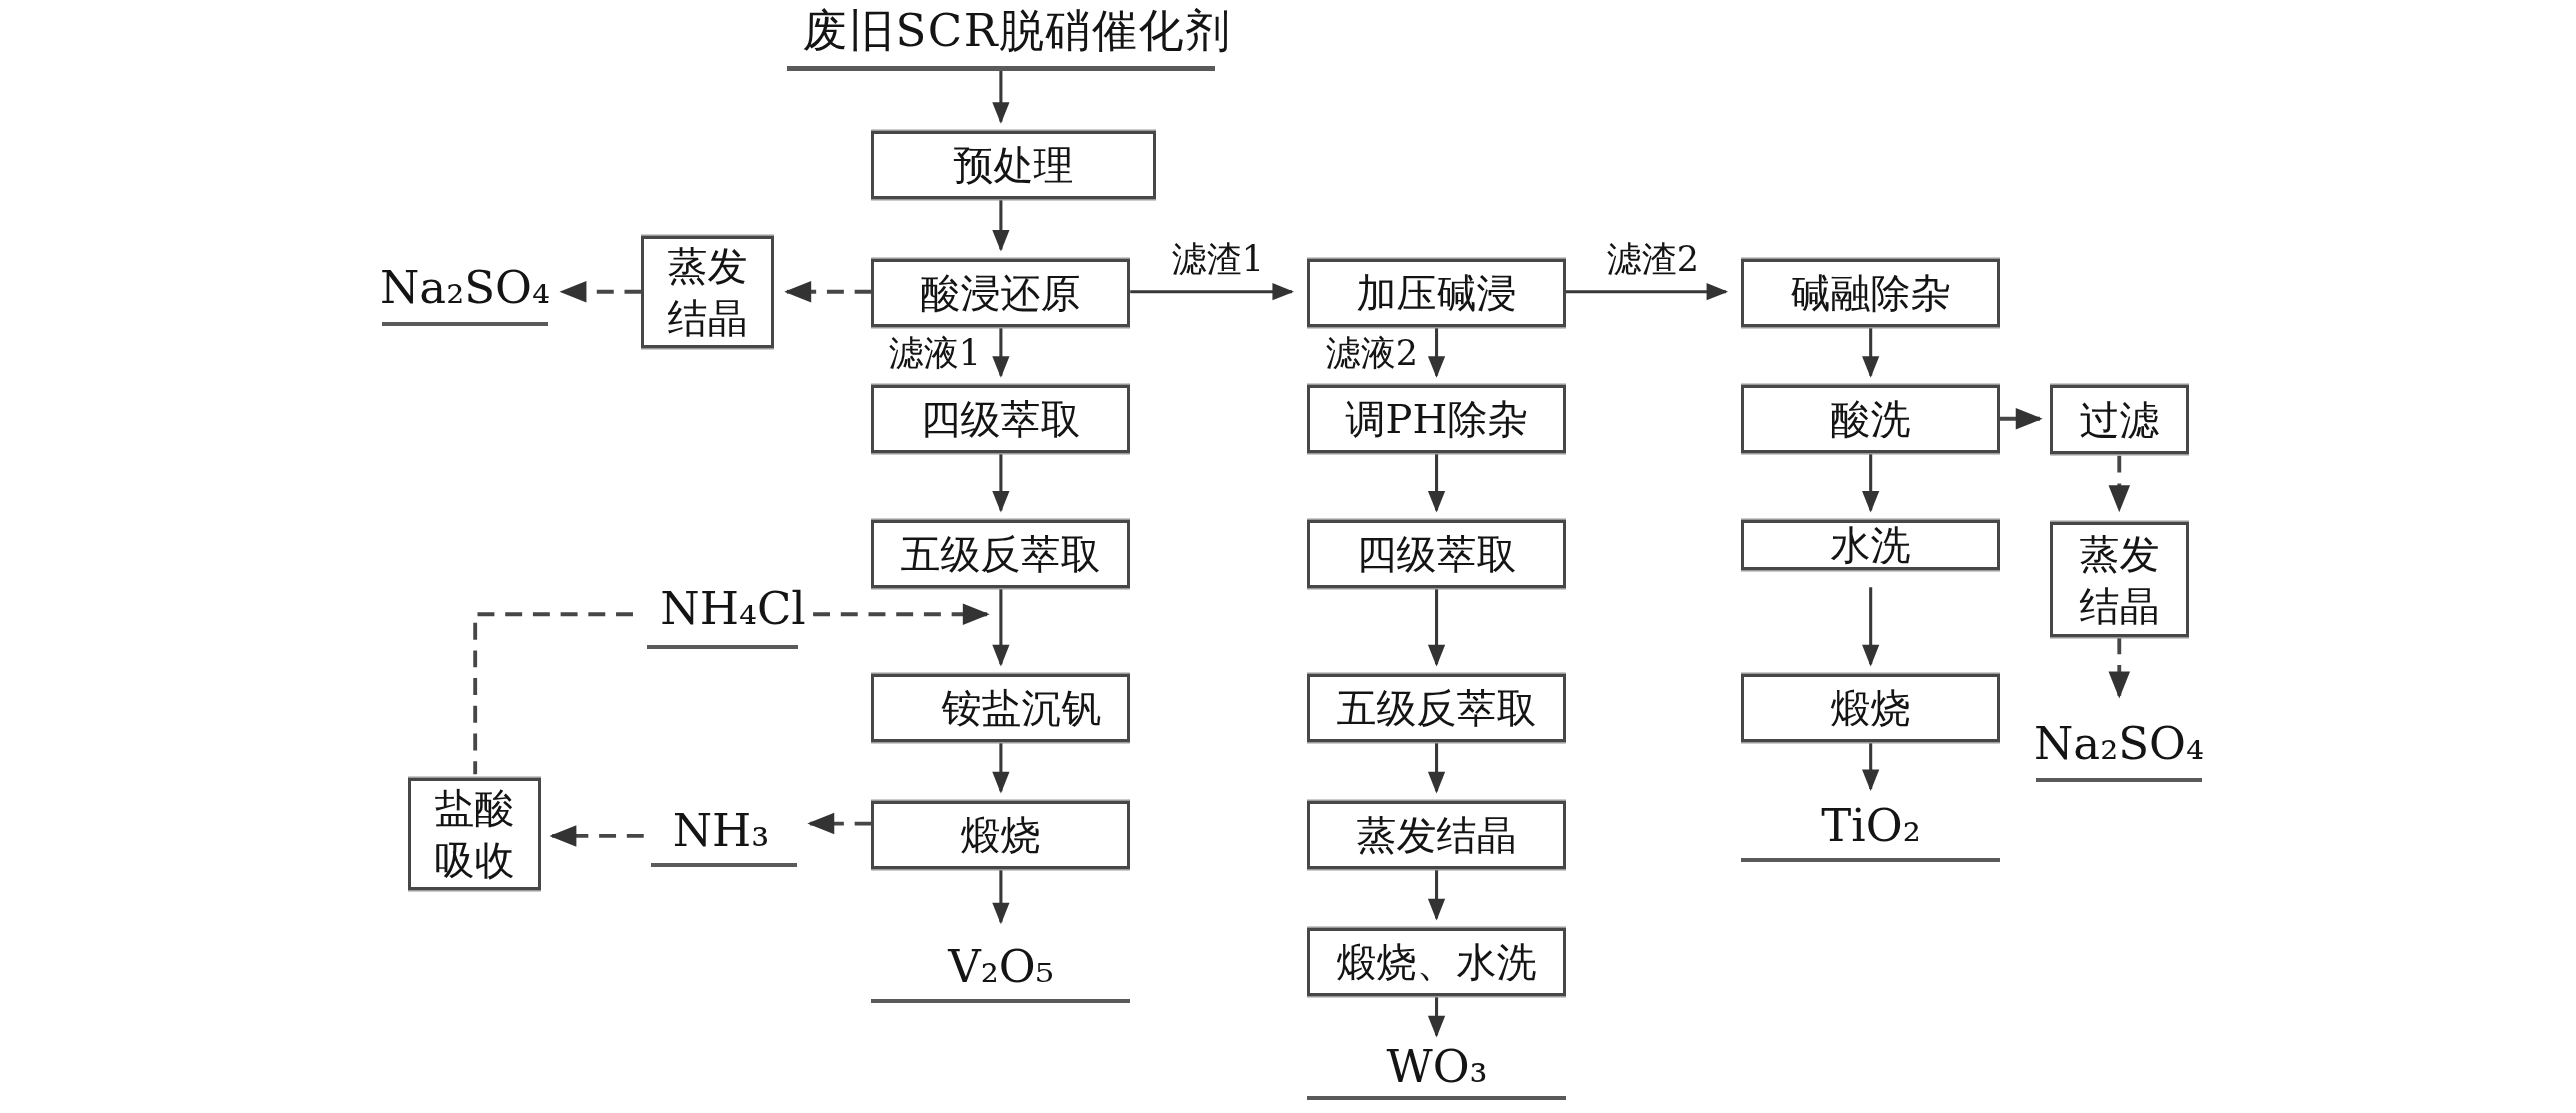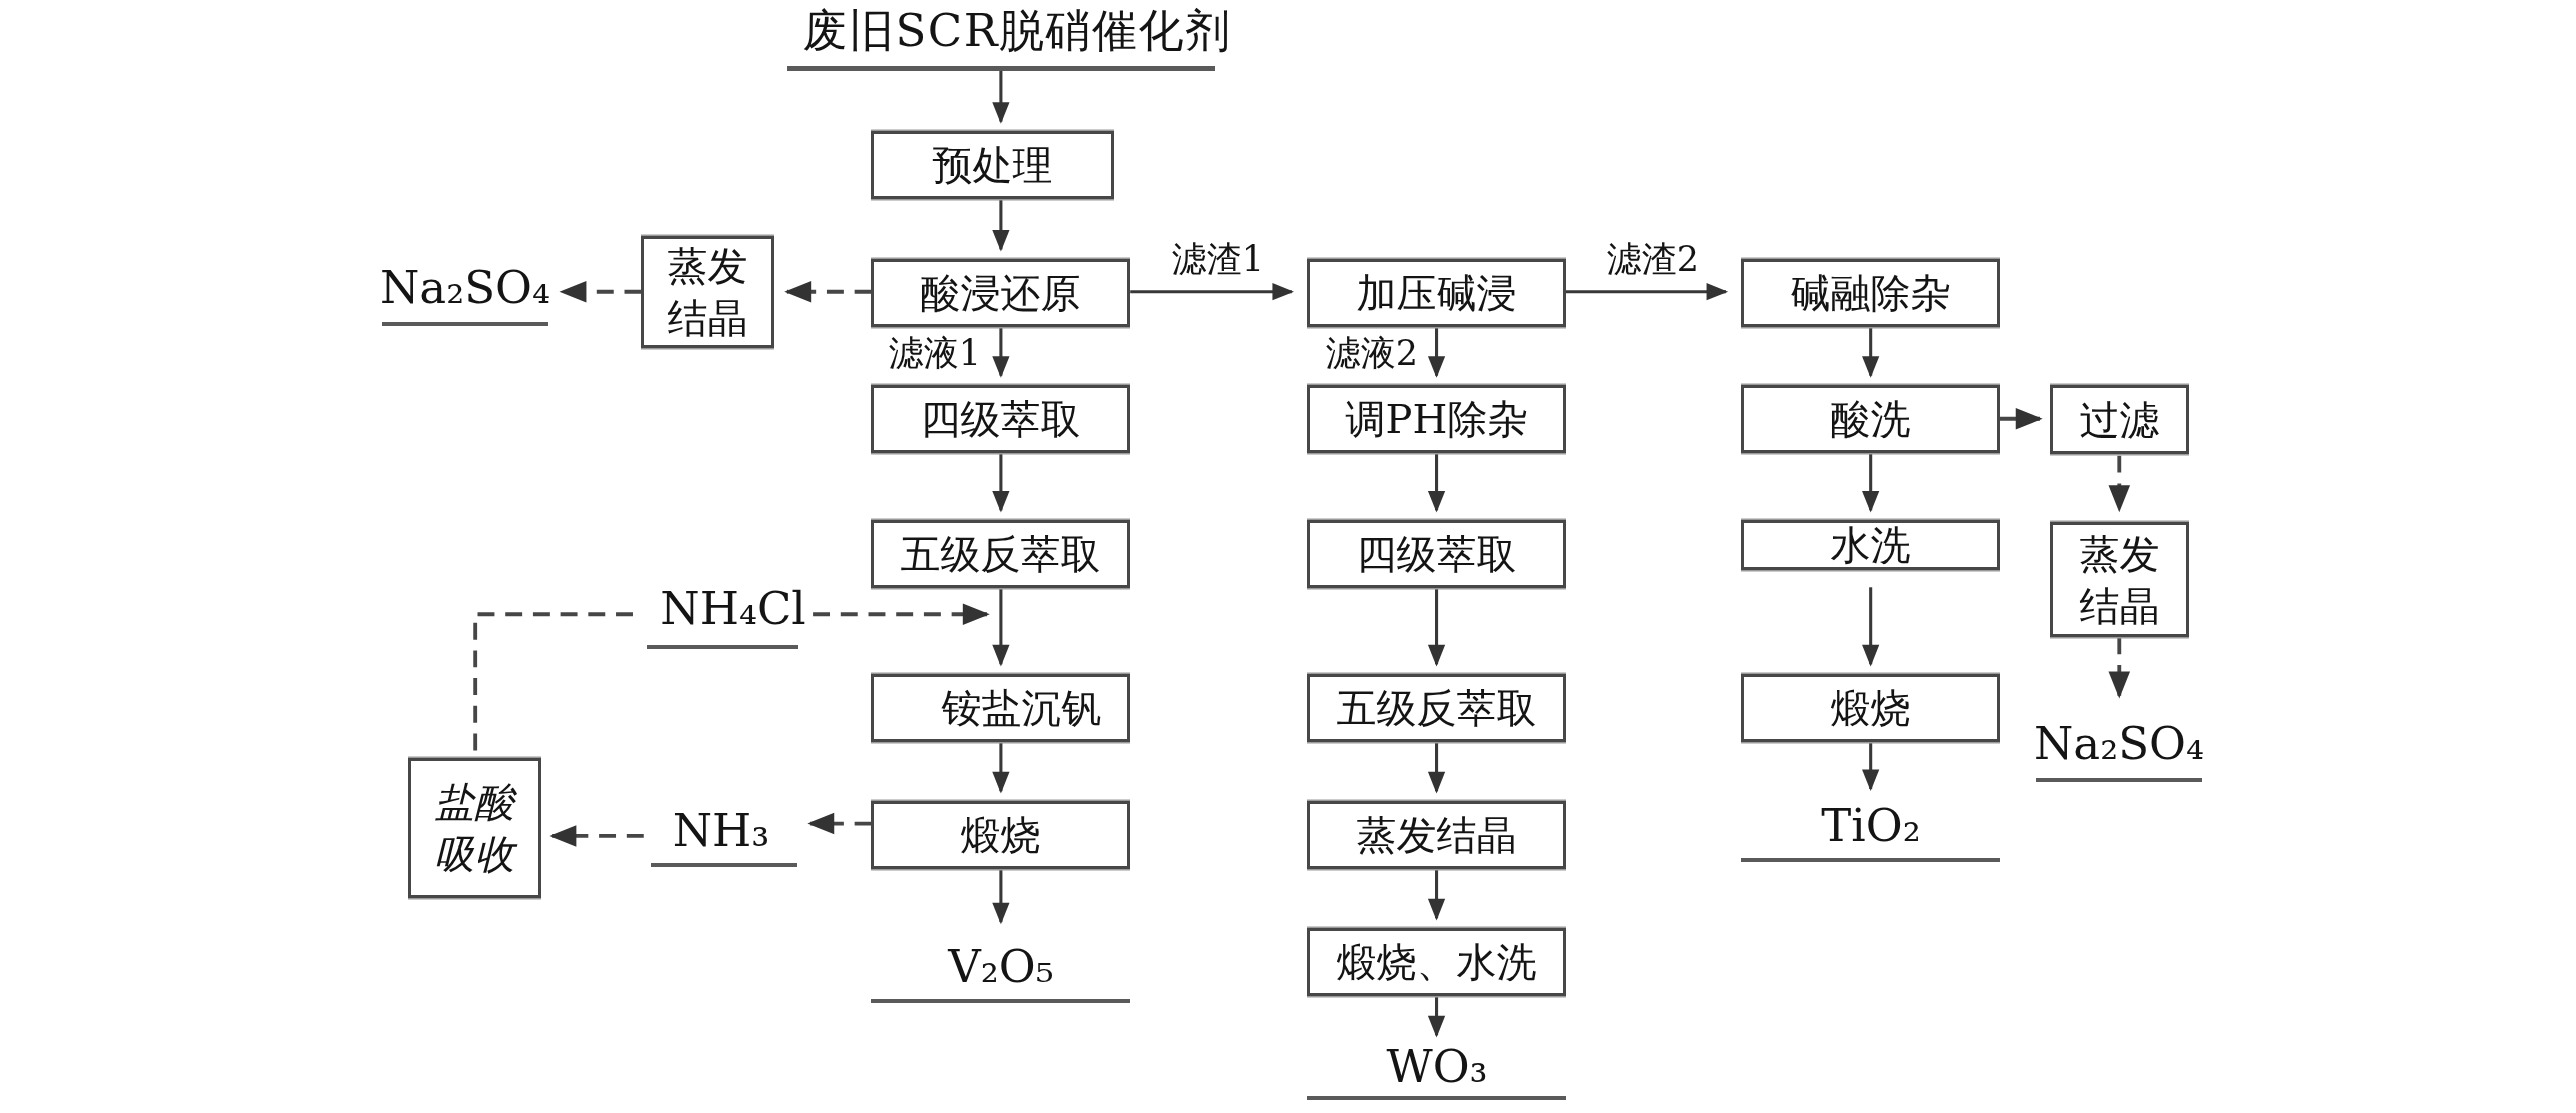--- a/index.html
+++ b/index.html
@@ -76,29 +76,29 @@
     <line class="dl" marker-end="url(#ah)" x1="1132" y1="1070" x2="1052" y2="1070"></line>
     <line class="dl" marker-end="url(#ah)" x1="836" y1="1086" x2="717" y2="1086"></line>
     <line class="dl" marker-end="url(#ah)" x1="2598" y1="544" x2="2650" y2="544"></line>
     <line class="dl" marker-end="url(#ah)" x1="2753" y1="592" x2="2753" y2="662"></line>
     <line class="dl" marker-end="url(#ah)" x1="2753" y1="828" x2="2753" y2="904"></line>
   </svg>
 
   <div class="title" style="left:1001px;top:31px;">废旧SCR脱硝催化剂</div>
   <div class="rule thick" style="left:787px;top:66px;width:428px;"></div>
 
-  <div class="box" style="left:871px;top:131px;width:243px;height:68px;">预处理</div>
+  <div class="box" style="left:871px;top:131px;width:285px;height:68px;">预处理</div>
   <div class="box" style="left:871px;top:259px;width:259px;height:68px;">酸浸还原</div>
   <div class="box" style="left:641px;top:236px;width:133px;height:112px;">蒸发
 结晶</div>
   <div class="box" style="left:871px;top:385px;width:259px;height:68px;">四级萃取</div>
   <div class="box" style="left:871px;top:520px;width:259px;height:68px;">五级反萃取</div>
   <div class="box" style="left:871px;top:674px;width:259px;height:68px;padding-left:42px;">铵盐沉钒</div>
   <div class="box" style="left:871px;top:801px;width:259px;height:68px;">煅烧</div>
-  <div class="box" style="left:408px;top:758px;width:133px;height:140px;font-style:italic;">盐酸
+  <div class="box" style="left:408px;top:778px;width:133px;height:112px;">盐酸
 吸收</div>
 
   <div class="box" style="left:1307px;top:259px;width:259px;height:68px;">加压碱浸</div>
   <div class="box" style="left:1307px;top:385px;width:259px;height:68px;">调PH除杂</div>
   <div class="box" style="left:1307px;top:520px;width:259px;height:68px;">四级萃取</div>
   <div class="box" style="left:1307px;top:674px;width:259px;height:68px;">五级反萃取</div>
   <div class="box" style="left:1307px;top:801px;width:259px;height:68px;">蒸发结晶</div>
   <div class="box" style="left:1307px;top:928px;width:259px;height:68px;">煅烧、水洗</div>
 
   <div class="box" style="left:1741px;top:259px;width:259px;height:68px;">碱融除杂</div>

